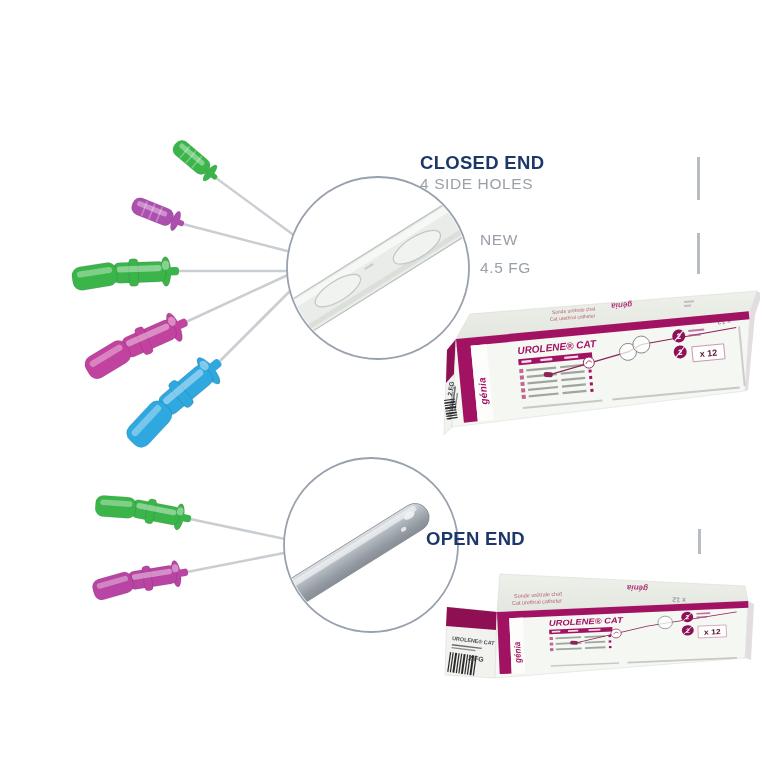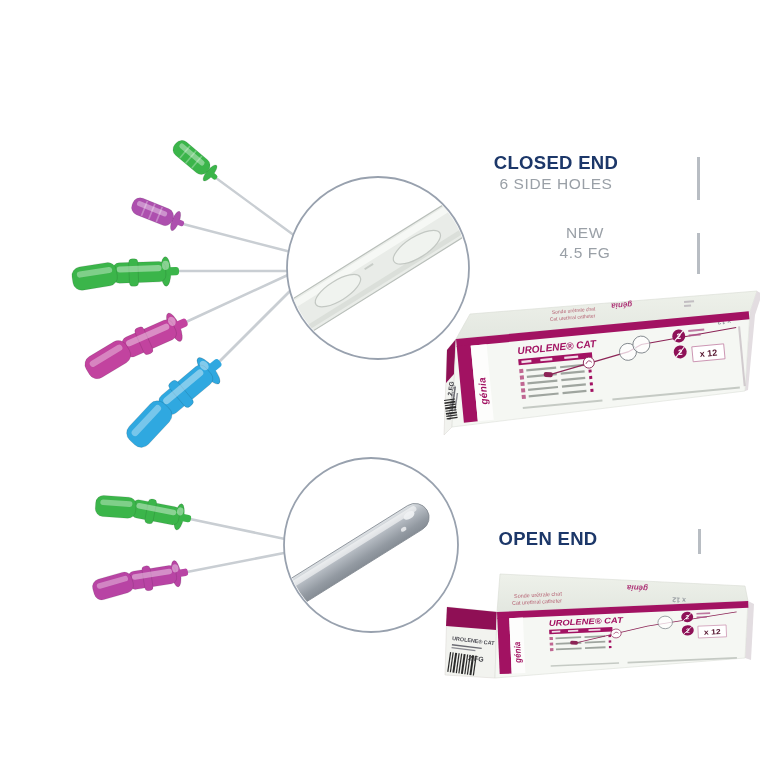--- a/index.html
+++ b/index.html
@@ -3,21 +3,21 @@
 <meta charset="utf-8">
 <style>
   html,body{margin:0;padding:0;background:#ffffff;}
   .canvas{
     position:relative;width:760px;height:760px;background:#ffffff;overflow:hidden;
     font-family:"Liberation Sans",sans-serif;
   }
   .canvas svg{position:absolute;left:0;top:0;}
   svg text{font-family:"Liberation Sans",sans-serif;}
   .label-block{position:absolute;display:flex;flex-direction:column;}
-  .align-right{text-align:right;align-items:center;}
+  .align-right{text-align:right;align-items:flex-start;}
   .headline{font-weight:700;font-size:18.5px;line-height:22px;color:#1c3769;letter-spacing:.3px;}
   .subline{font-weight:400;font-size:15.5px;line-height:20px;color:#9aa0a7;letter-spacing:.6px;}
   .grayline{font-weight:400;font-size:15.5px;line-height:20px;color:#9aa0a7;letter-spacing:.6px;}
   .vbar{position:absolute;width:3px;background:#b8bdc3;}
 </style>
 </head>
 <body>
 
 <div class="canvas">
 
@@ -303,28 +303,28 @@
         <text x="250.5" y="43" font-size="10" font-weight="bold" fill="#55152f" text-anchor="middle">x 12</text>
       </g>
       <rect x="150" y="75" width="128" height="2.2" fill="#c5cac4"></rect>
       <rect x="60" y="75" width="80" height="2.2" fill="#c5cac4"></rect>
     </g>
   </g>
 </svg>
 
   <div class="label-block align-right" style="top:152px;left:420px;width:272px;">
     <div class="headline">CLOSED END</div>
-    <div class="subline">6 SIDE HOLES</div>
+    <div class="subline">4 SIDE HOLES</div>
   </div>
   <div class="vbar" style="left:697px;top:157px;height:43px;"></div>
 
-  <div class="label-block align-right" style="top:223px;left:480px;width:210px;">
+  <div class="label-block align-right" style="top:230px;left:480px;width:210px;gap:8px;">
     <div class="grayline">NEW</div>
     <div class="grayline">4.5 FG</div>
   </div>
   <div class="vbar" style="left:697px;top:233px;height:41px;"></div>
 
-  <div class="label-block align-right" style="top:528px;left:412px;width:272px;">
+  <div class="label-block align-right" style="top:528px;left:426px;width:272px;">
     <div class="headline">OPEN END</div>
   </div>
   <div class="vbar" style="left:698px;top:529px;height:25px;"></div>
 
 </div>
 
 </body></html>

